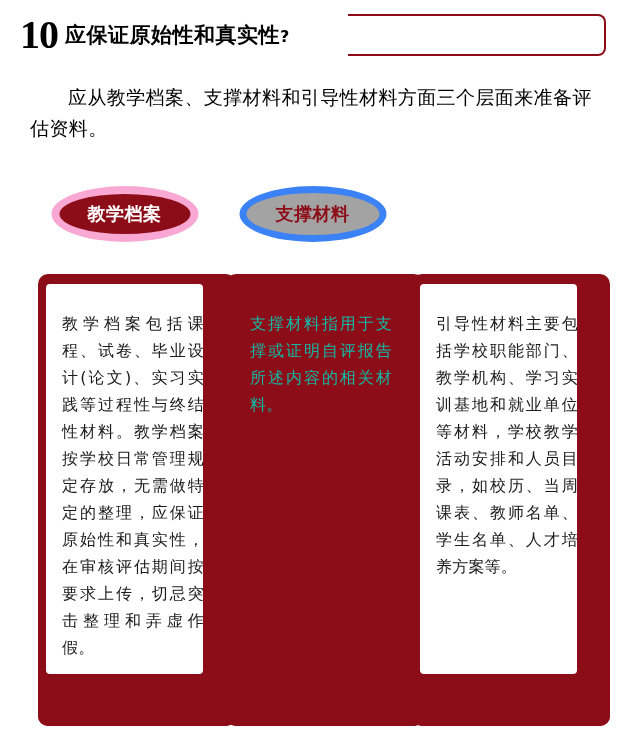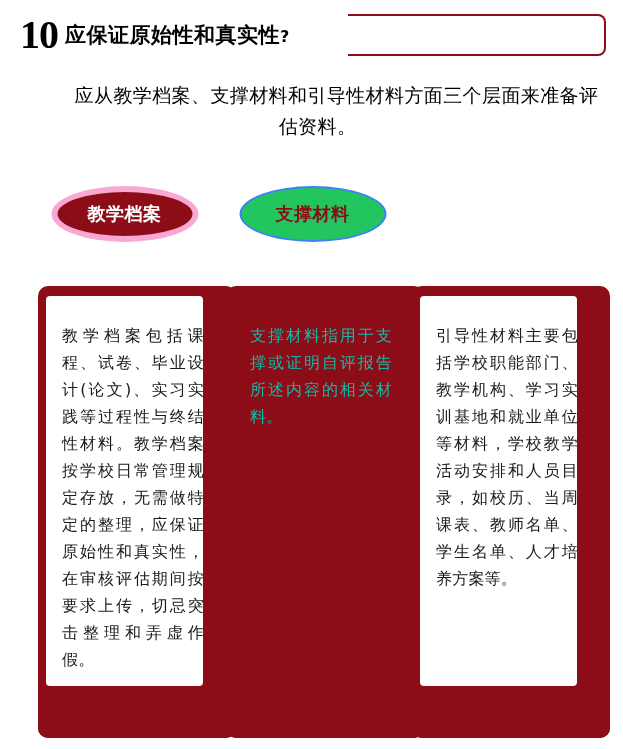--- a/index.html
+++ b/index.html
@@ -71,27 +71,26 @@
   .header-title .q {
     font-size: 16px;
   }
 
   
   .intro {
     position: absolute;
     left: 30px;
     top: 82px;
     width: 575px;
-    font-family: Liberation Mono, monospace;
+    font-family: Liberation Sans, sans-serif;
     font-size: 19px;
     line-height: 31px;
     color: #000000;
     letter-spacing: 0.4px;
     text-indent: 38px;
-    text-align: center;
   }
 
   
   .cols {
     position: absolute;
     left: 0;
     top: 186px;
     width: 623px;
     height: 540px;
   }
@@ -115,41 +114,41 @@
     height: 56px;
     border-radius: 50%;
     display: flex;
     align-items: center;
     justify-content: center;
     box-sizing: border-box;
     z-index: 3;
   }
   .pill-filled {
     background: #8c0d17;
-    border: 6px solid #f9a8d4;
+    border: 8px solid #f9a8d4;
   }
   .pill-outline {
-    background: #22c55e;
-    border: 2px solid #3b82f6;
+    background: #a3a3a3;
+    border: 7px solid #3b82f6;
   }
   .pill-text {
     font-family: "DejaVu Sans", sans-serif;
     font-weight: bold;
     font-size: 18px;
     letter-spacing: 0.5px;
     white-space: nowrap;
   }
   .pill-filled .pill-text { color: #ffffff; }
   .pill-outline .pill-text { color: #8c0d17; }
 
   
   .card {
     position: absolute;
     left: 0;
-    top: 100px;
+    top: 88px;
     width: 198px;
     height: 452px;
     border-radius: 10px 10px 10px 10px;
     box-sizing: border-box;
     overflow: hidden;
     z-index: 1;
   }
   .card-dark {
     background: #8c0d17;
   }

